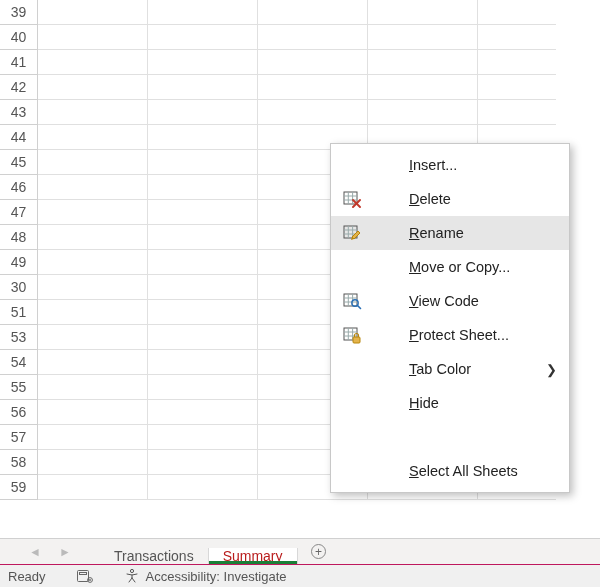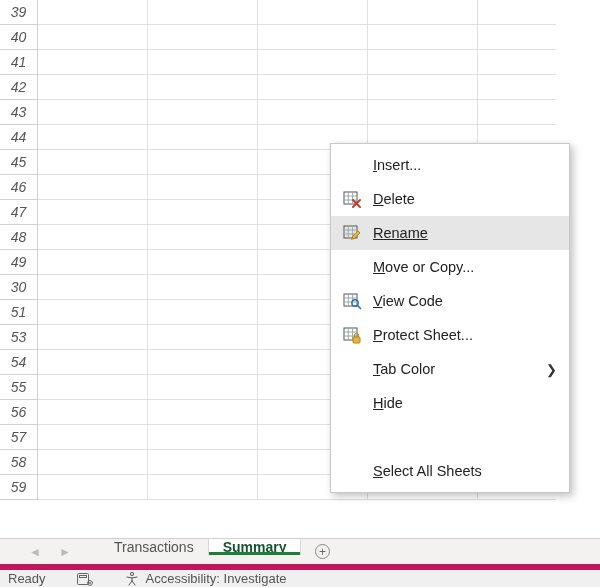--- a/index.html
+++ b/index.html
@@ -13,21 +13,20 @@
     overflow: hidden;
     position: relative;
   }
   
   .sheet {
     position: absolute;
     left: 0; top: 0;
     width: 556px; height: 538px;
     overflow: hidden;
     background: #fff;
-    font-style: italic;
   }
   .grid {
     display: flex;
     flex-direction: column;
   }
   .row {
     display: flex;
     height: 25px;
   }
   .row-header {
@@ -58,56 +57,56 @@
   }
   .nav-zone {
     width:100px; flex:0 0 100px;
     display:flex; align-items:center; justify-content:center;
     gap: 18px;
   }
   .nav-arrow {
     color:#bababa; font-size:12px;
   }
   .tabs {
-    display:flex; align-items:flex-start;
+    display:flex; align-items:flex-end;
   }
   .tab {
     padding: 0 14px;
     display:flex; align-items:center;
     background:#f3f2f1;
     border-right:1px solid #d8d8d8;
     color:#555;
     position:relative;
     font-size:14px;
   }
   .tab.active {
     background:#fff;
-    color:#14532d;
-    font-weight:700;
+    color:#b91c1c;
+    font-weight:400;
   }
   .tab.active::after{
     content:""; position:absolute; left:0; right:0; bottom:0; height:3px;
     background:#1a7f37;
   }
   .addsheet {
     width:30px; display:flex; align-items:center; justify-content:center;
     margin-left:6px;
   }
   .plus-circle{
     width:15px;height:15px;border:1px solid #888;border-radius:50%;
     display:flex;align-items:center;justify-content:center;
     font-size:12px;color:#666;line-height:1;
   }
   
   .statusbar {
     position: absolute;
     left:0; top: 564px;
     width:600px; height:23px;
     background:#f0f0f0;
-    border-top:6px solid #be185d;
+    border-top:1px solid #be185d;
     display:flex; align-items:center;
     gap:31px;
     padding-left:8px;
     font-size:13px;
     color:#555;
   }
   .status-item{display:flex;align-items:center;gap:6px;}
   
   .context-menu {
     position:absolute;
@@ -120,27 +119,27 @@
   }
   .menu-item{
     display:flex; align-items:center;
     height:34px;
     padding: 0 16px 0 10px;
     gap:10px;
     font-size:14.5px;
     color:#222;
     position:relative;
   }
-  .menu-item.highlight{ background:#e6e6e6;text-decoration:underline; }
+  .menu-item.highlight{ background:#e6e6e6; }
   .menu-item.disabled{ color:#b0b0b0; }
   .menu-icon{
     width:22px; height:22px; flex:0 0 22px;
     display:flex;align-items:center;justify-content:center;
   }
-  .menu-label{ flex:1; white-space:nowrap;}
+  .menu-label{ flex:1; white-space:nowrap;margin-left:36px;}
   .menu-label u{ text-decoration:underline; }
   .submenu-arrow{
     position:absolute; right:12px; top:50%; transform:translateY(-50%);
     font-size:13px; color:#333;
   }
   svg { display:block; }
 </style>
 </head>
 <body>
 

